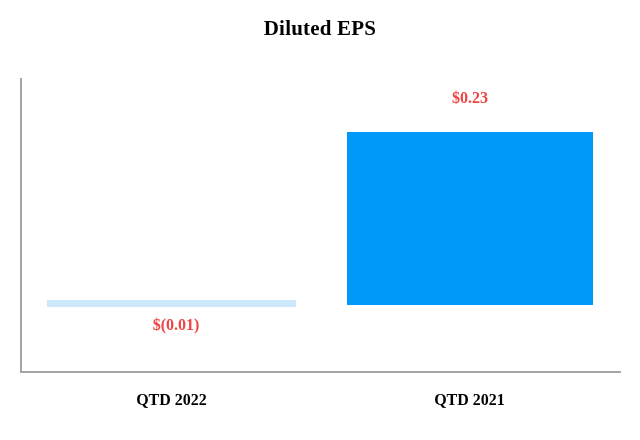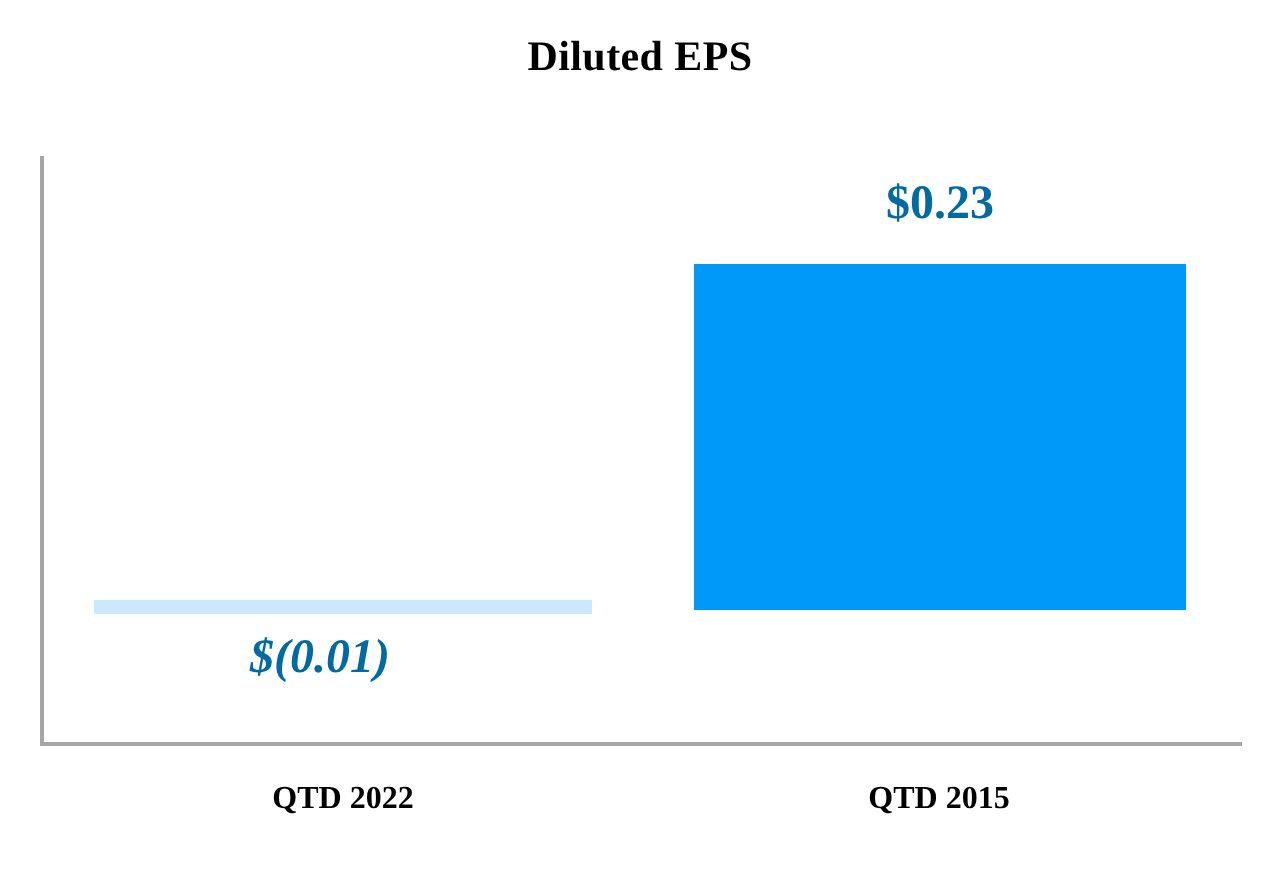--- a/index.html
+++ b/index.html
@@ -72,33 +72,32 @@
   .bar-positive {
     left: 347px;
     top: 132px;
     width: 246px;
     height: 173px;
   }
 
   
   .value-label {
     position: absolute;
-    font-size: 24px;
+    font-size: 16px;
     font-weight: bold;
     font-family: "Liberation Serif", "DejaVu Serif", serif;
     text-align: center;
     white-space: nowrap;
-    color: #0369a1;
+    color: #ef4444;
   }
 
   .value-label-negative {
-    left: 48px;
+    left: 64px;
     top: 316px;
     width: 224px;
-    font-style: italic;
   }
 
   .value-label-positive {
     left: 358px;
     top: 89px;
     width: 224px;
   }
 
   
   .category-label {
@@ -135,15 +134,15 @@
   <div class="bar bar-negative" style="background: rgb(204, 232, 251);"></div>
 
   <div class="bar bar-positive" style="background: rgb(0, 153, 250);"></div>
 
   <div class="value-label value-label-negative">$(0.01)</div>
 
   <div class="value-label value-label-positive">$0.23</div>
 
   <div class="category-label category-label-0">QTD 2022</div>
 
-  <div class="category-label category-label-1">QTD 2015</div>
+  <div class="category-label category-label-1">QTD 2021</div>
 
 </div>
 
 </body></html>

